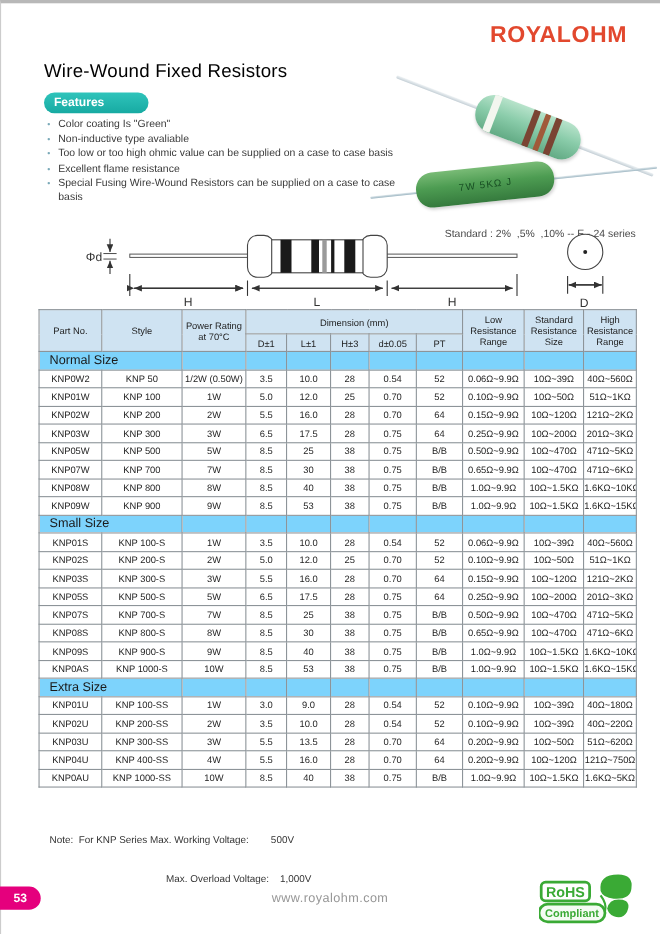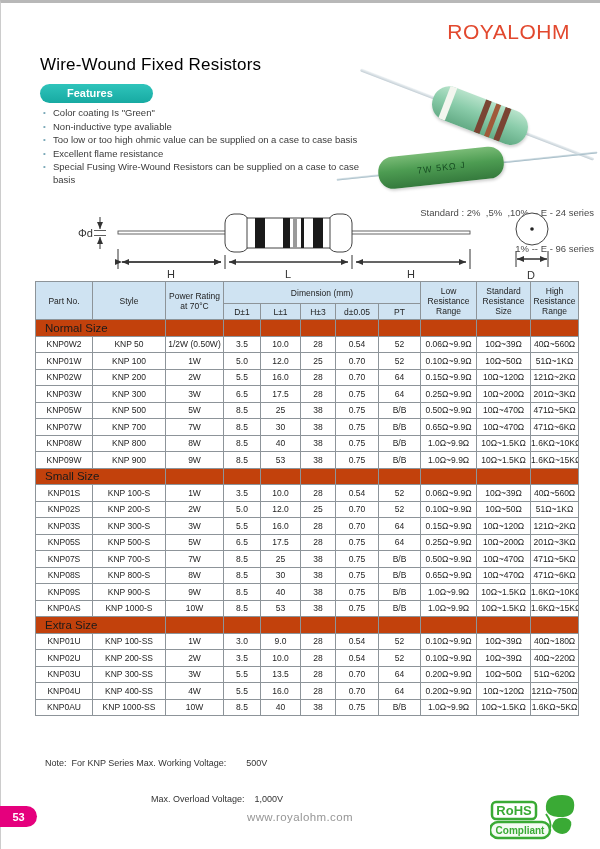--- a/index.html
+++ b/index.html
@@ -3,25 +3,25 @@
 <meta charset="utf-8">
 <style>
   html,body{margin:0;padding:0;}
   body{
     width:600px;height:849px;position:relative;background:#ffffff;
     font-family:"Liberation Sans", sans-serif;color:#222;overflow:hidden;
   }
   .page-frame{position:absolute;inset:0;border-top:3px solid #b8b8b8;border-left:1px solid #cccccc;pointer-events:none;z-index:50;}
 
   
-  .brand{position:absolute;top:20px;right:30px;font-size:21px;font-weight:normal;color:#e2482e;letter-spacing:.5px;}
+  .brand{position:absolute;top:20px;right:30px;font-size:21px;font-weight:bold;color:#e2482e;letter-spacing:.5px;}
   .title{position:absolute;top:55px;left:40px;font-size:17px;color:#000000;letter-spacing:.2px;}
   .features-pill{position:absolute;top:84px;left:40px;width:86px;height:19px;border-radius:10px;
     background:linear-gradient(180deg,#2fc4bb,#17aaa2);color:#fff;font-size:11px;font-weight:bold;
-    line-height:19px;padding-left:27px;}
+    line-height:19px;padding-left:9px;}
   .features-list{position:absolute;top:106px;left:42px;width:320px;margin:0;padding:0;list-style:none;}
   .features-list li{position:relative;font-size:9.5px;line-height:12.5px;color:#3a3a3a;padding-left:11px;margin:1px 0;}
   .features-list li::before{content:"•";position:absolute;left:1px;top:0;color:#7aa9b8;font-size:8px;}
 
   
   .photo{position:absolute;left:338px;top:66px;width:258px;height:120px;}
   .res-group{position:absolute;}
   .lead{position:absolute;border-radius:2px;}
   .res-body{position:absolute;box-shadow:1px 2px 3px rgba(0,0,0,.18);}
   .band{position:absolute;top:0;bottom:0;}
@@ -30,38 +30,38 @@
   .res-top .res-body{left:78px;top:17px;width:100px;height:35px;border-radius:17px;
     background:linear-gradient(180deg,#b8e3cb 0%,#8accaa 45%,#63ab85 100%);overflow:hidden;}
   .res-bottom{left:-2px;top:80px;width:262px;height:40px;transform:rotate(-6deg);}
   .res-bottom .lead{left:0;right:0;top:19px;height:2px;background:linear-gradient(180deg,#dfe8ec,#9db6c2);}
   .res-bottom .res-body{left:42px;top:3px;width:126px;height:32px;border-radius:15px;
     background:linear-gradient(180deg,#79bb76 0%,#4d9c52 45%,#357a3d 100%);
     display:flex;align-items:center;justify-content:center;}
   .res-marking{font-size:9px;color:#174d22;letter-spacing:1px;transform:rotate(-1deg);}
 
   
-  .standard-note{position:absolute;top:183px;right:6px;text-align:right;font-size:9.5px;line-height:12px;color:#4a4a4a;white-space:pre;}
+  .standard-note{position:absolute;top:183px;right:22px;text-align:right;font-size:9.5px;line-height:12px;color:#4a4a4a;white-space:pre;}
 
   
   .diagram{position:absolute;left:30px;top:203px;}
   .diagram text{font-size:11px;fill:#333;}
 
   
   .spec-table{position:absolute;left:35px;top:281px;border-collapse:collapse;table-layout:fixed;width:543px;}
   .spec-table th,.spec-table td{border:1px solid #8d9499;text-align:center;padding:0;font-weight:normal;
     font-size:8.5px;color:#1e1e1e;overflow:hidden;}
   .spec-table thead th{background:#cfe3f2;line-height:10px;}
   .spec-table .hdr-row1 th{height:21px;}
   .spec-table .hdr-row2 th{height:15px;}
   .blk{display:block;}
   .section-row td{background:#c8e9f9;height:19px;}
   .section-title{text-align:left !important;padding-left:9px !important;font-size:11.5px !important;color:#1a1a1a !important;}
   .spec-table tbody td{height:15.5px;background:#fff;}
-  .spec-table tbody tr.section-row td{background:#c2410c;}
+  .spec-table tbody tr.section-row td{background:#7dd3fc;}
 
   
   .note{position:absolute;left:45px;top:733px;font-size:9px;line-height:12px;color:#333;white-space:pre;}
   .note .ind1{margin-left:106px;}
 
   
   .page-badge{position:absolute;left:0;top:806px;width:37px;height:21px;background:#e5007d;
     border-radius:0 11px 11px 0;color:#fff;font-size:11px;font-weight:bold;
     display:flex;align-items:center;justify-content:center;z-index:60;}
   .website{position:absolute;top:811px;left:0;width:100%;text-align:center;font-size:11.5px;color:#969696;letter-spacing:.4px;}
@@ -97,21 +97,20 @@
   <div class="res-group res-bottom">
     <div class="lead"></div>
     <div class="res-body">
       <span class="res-marking">7W 5KΩ J</span>
     </div>
   </div>
 </div>
 
 <div class="standard-note">
   <div>Standard : 2%  ,5%  ,10% -- E - 24 series</div>
-  <div>1% -- E - 96 series</div>
 </div>
 
 <svg class="diagram" width="545" height="78" viewBox="0 0 545 78">
   <defs>
     <marker id="ar" markerWidth="8" markerHeight="8" refX="7" refY="3" orient="auto">
       <path d="M0,0 L7,3 L0,6 Z" fill="#333"></path>
     </marker>
   </defs>
 
   <rect x="88" y="28" width="352" height="3" fill="#ffffff" stroke="#555" stroke-width="0.9"></rect>

